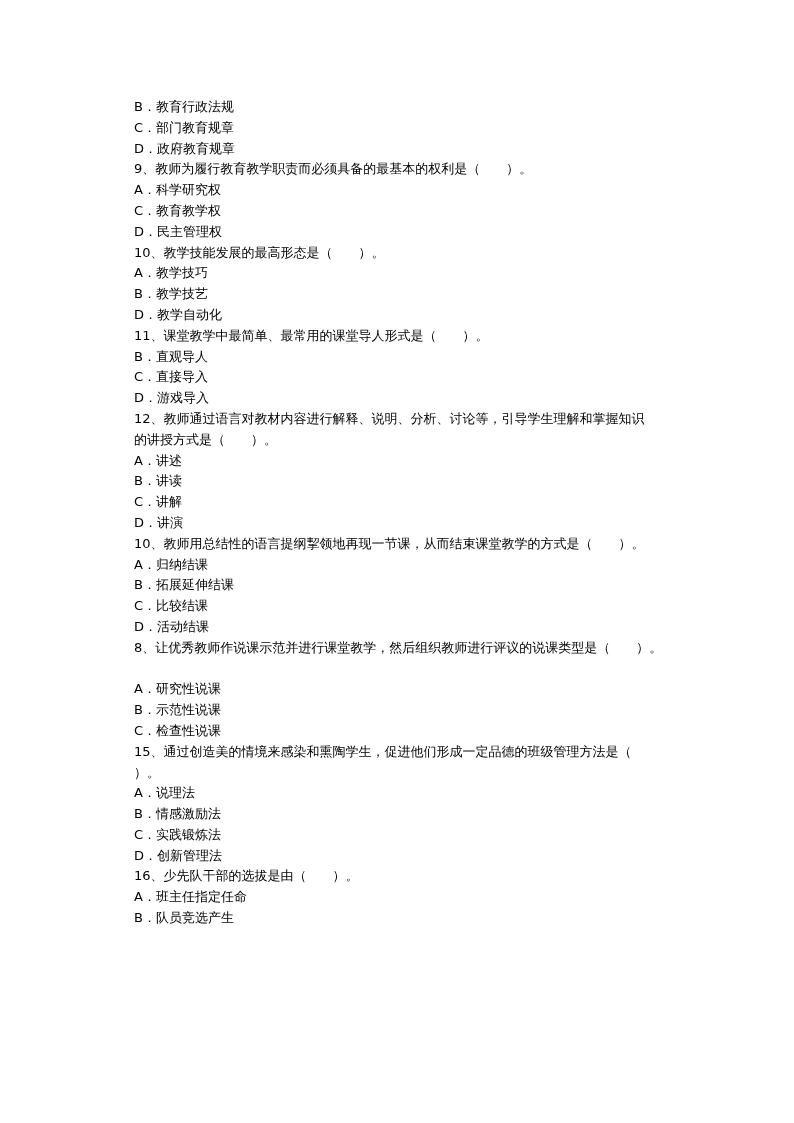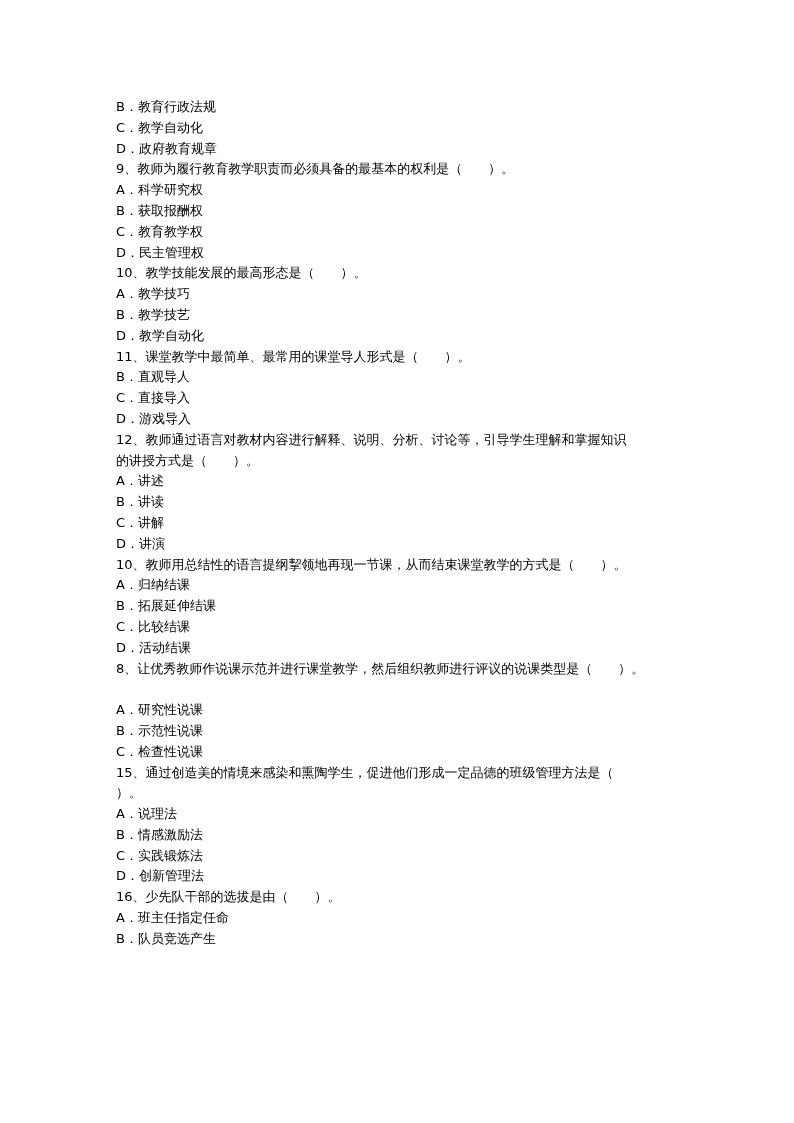--- a/index.html
+++ b/index.html
@@ -1,34 +1,33 @@
 <!DOCTYPE html>
 <html><head>
 <meta charset="utf-8">
 <style>
   html, body { margin:0; padding:0; background:#ffffff; }
   body { width:794px; height:1123px; position:relative; overflow:hidden; }
   .page {
-    position:absolute; left:116px; top:97px; width:560px;
+    position:absolute; left:134px; top:97px; width:560px;
     font-family: "DejaVu Sans", "Liberation Sans", sans-serif;
     font-size:13px; color:#000000; line-height:20.8px;
   }
   .line { white-space:nowrap; height:20.8px; }
   .blank { height:20.8px; }
 </style>
 </head>
 <body>
 
 <div class="page">
   <div class="line">B．教育行政法规</div>
-  <div class="line">C．教学自动化</div>
+  <div class="line">C．部门教育规章</div>
   <div class="line">D．政府教育规章</div>
   <div class="line">9、教师为履行教育教学职责而必须具备的最基本的权利是（　　）。</div>
   <div class="line">A．科学研究权</div>
-  <div class="line">B．获取报酬权</div>
   <div class="line">C．教育教学权</div>
   <div class="line">D．民主管理权</div>
   <div class="line">10、教学技能发展的最高形态是（　　）。</div>
   <div class="line">A．教学技巧</div>
   <div class="line">B．教学技艺</div>
   <div class="line">D．教学自动化</div>
   <div class="line">11、课堂教学中最简单、最常用的课堂导人形式是（　　）。</div>
   <div class="line">B．直观导人</div>
   <div class="line">C．直接导入</div>
   <div class="line">D．游戏导入</div>

